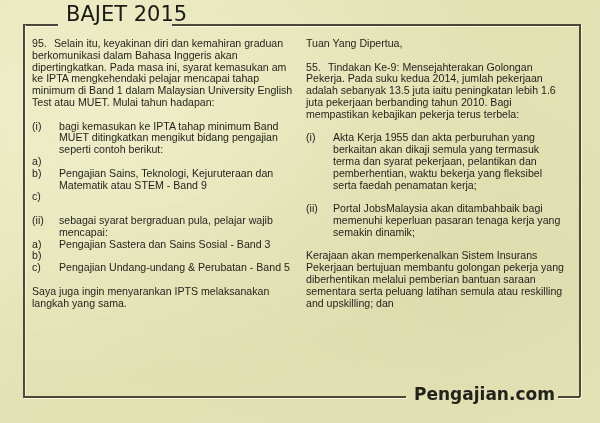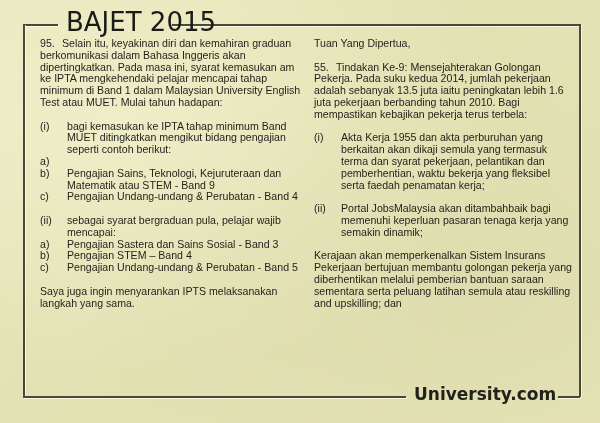--- a/index.html
+++ b/index.html
@@ -8,34 +8,33 @@
     background: #e4e3b6;
     background-image:
       radial-gradient(ellipse at 20% 30%, rgba(255,255,230,0.35), transparent 60%),
       radial-gradient(ellipse at 80% 70%, rgba(210,208,160,0.35), transparent 60%),
       linear-gradient(135deg, #e8e7bd 0%, #e2e1b2 50%, #e6e5b9 100%);
     font-family: "Liberation Sans", sans-serif;
     color: #1f1f1a;
   }
   .frame-line { position: absolute; background: #4a4838; box-shadow: 1px 1px 0 rgba(255,255,235,0.7); }
   .title {
-    position: absolute; left: 66px; top: 10px;
-    font-family: "DejaVu Sans", sans-serif; font-size: 26px; font-weight: normal;
+    position: absolute; left: 66px; top: 2px;
+    font-family: "DejaVu Sans", sans-serif; font-size: 21px; font-weight: normal;
     letter-spacing: 0px; color: #1a1a16; line-height: 24px;
     background: transparent;
   }
   .footer-brand {
     position: absolute; left: 414px; top: 383px;
     font-family: "DejaVu Sans", sans-serif; font-size: 17px; font-weight: bold;
     color: #22221c; line-height: 22px;
   }
   .col {
     position: absolute; top: 38px; font-size: 10.6px; line-height: 11.8px;
     color: #1f1f1a;
-    margin-left: 8px;
   }
   .col.left { left: 32px; width: 262px; }
   .col.right { left: 306px; width: 262px; }
   .para { margin: 0 0 11.8px 0; }
   .para .num { display: inline-block; width: 22px; }
   .item { display: flex; }
   .item .mk { width: 27px; flex: 0 0 27px; }
   .item .tx { flex: 1; }
   .gap { height: 11.8px; }
 </style>
@@ -43,53 +42,51 @@
 <body>
 
 <div class="frame-line" style="left:23px; top:24px; width:35px; height:1.5px;"></div>
 <div class="frame-line" style="left:172px; top:24px; width:408px; height:1.5px;"></div>
 <div class="frame-line" style="left:23px; top:24px; width:1.5px; height:374px;"></div>
 <div class="frame-line" style="left:579px; top:24px; width:1.5px; height:373px;"></div>
 <div class="frame-line" style="left:23px; top:396px; width:383px; height:1.5px;"></div>
 <div class="frame-line" style="left:558px; top:396px; width:22px; height:1.5px;"></div>
 
 <div class="title">BAJET 2015</div>
-<div class="footer-brand">University.com</div>
+<div class="footer-brand">Pengajian.com</div>
 
 <div class="col left">
   <div class="para">
     <span class="num">95.</span><span>Selain itu, keyakinan diri dan kemahiran graduan berkomunikasi dalam Bahasa Inggeris akan dipertingkatkan. Pada masa ini, syarat kemasukan am ke IPTA mengkehendaki pelajar mencapai tahap minimum di Band 1 dalam Malaysian University English Test atau MUET. Mulai tahun hadapan:</span>
   </div>
   <div class="item">
     <span class="mk">(i)</span>
     <span class="tx">bagi kemasukan ke IPTA tahap minimum Band MUET ditingkatkan mengikut bidang pengajian seperti contoh berikut:</span>
   </div>
   <div class="item">
     <span class="mk">a)</span>
   </div>
   <div class="item">
     <span class="mk">b)</span>
     <span class="tx">Pengajian Sains, Teknologi, Kejuruteraan dan Matematik atau STEM - Band 9</span>
   </div>
   <div class="item">
     <span class="mk">c)</span>
-    <span class="tx">Pengajian Undang-undang &amp; Perubatan - Band 4</span>
   </div>
   <div class="gap"></div>
   <div class="item">
     <span class="mk">(ii)</span>
     <span class="tx">sebagai syarat bergraduan pula, pelajar wajib mencapai:</span>
   </div>
   <div class="item">
     <span class="mk">a)</span>
     <span class="tx">Pengajian Sastera dan Sains Sosial - Band 3</span>
   </div>
   <div class="item">
     <span class="mk">b)</span>
-    <span class="tx">Pengajian STEM – Band 4</span>
   </div>
   <div class="item">
     <span class="mk">c)</span>
     <span class="tx">Pengajian Undang-undang &amp; Perubatan - Band 5</span>
   </div>
   <div class="gap"></div>
   <div class="para">Saya juga ingin menyarankan IPTS melaksanakan langkah yang sama.</div>
 </div>
 
 <div class="col right">

